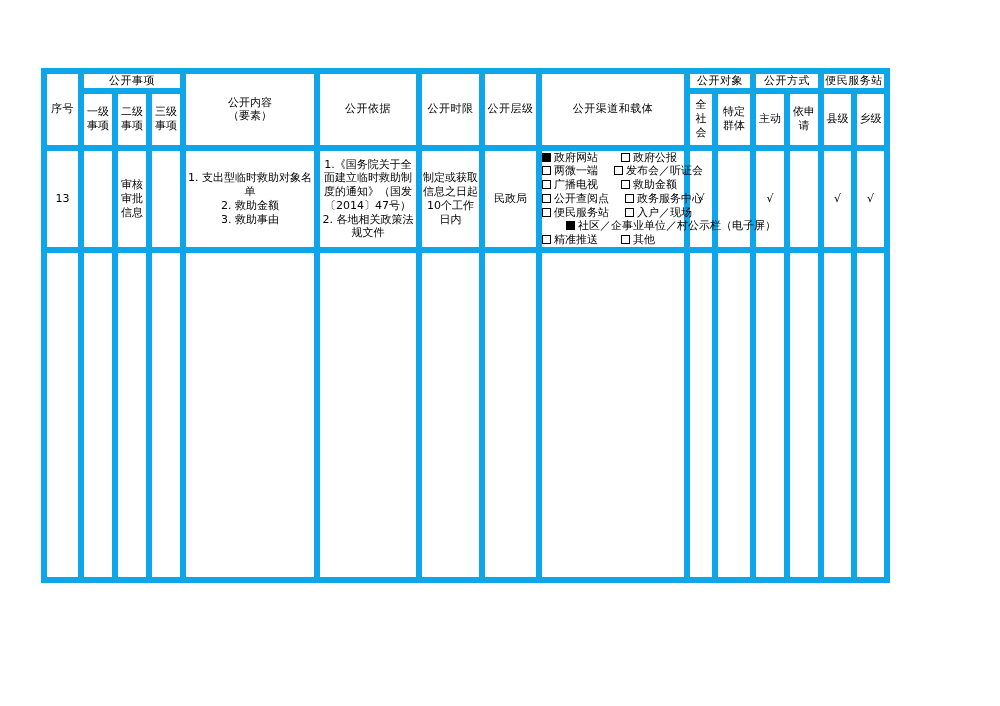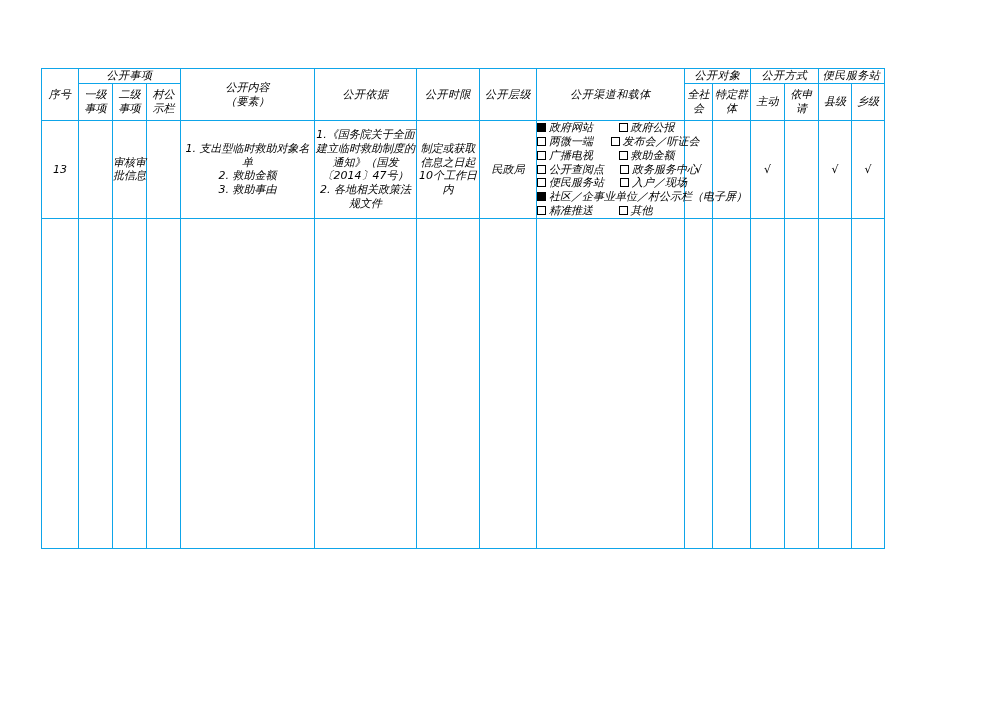--- a/index.html
+++ b/index.html
@@ -22,28 +22,27 @@
   }
   table.sheet {
     position: absolute;
     left: 41px;
     top: 68px;
     width: 810px;
     border-collapse: collapse;
     table-layout: fixed;
   }
   table.sheet td, table.sheet th {
-    border: 1px solid #0ea5e9;
+    border: 6px solid #0ea5e9;
     padding: 0;
     vertical-align: middle;
     text-align: center;
     font-weight: normal;
     font-size: 11px;
     line-height: 1.25;
-    font-style: italic;
   }
   .hdr {
     font-size: 11.5px;
     letter-spacing: 0.5px;
   }
   .hdr-two {
     font-size: 11.5px;
     line-height: 1.2;
   }
   .left {
@@ -86,20 +85,21 @@
     gap: 16px;
   }
   .chan-col {
     width: 50%;
     white-space: nowrap;
     text-align: left;
   }
   .chan-full {
     text-align: left;
     white-space: nowrap;
+    padding-left: 24px;
   }
   .box {
     display: inline-block;
     width: 7px;
     height: 7px;
     border: 1px solid #000;
     margin-right: 3px;
     vertical-align: -1px;
     background: #fff;
   }
@@ -157,21 +157,21 @@
         <td colspan="2" class="hdr">便民服务站</td>
       </tr>
       <tr>
         <td class="hdr-two">
           <span class="vert-wrap">一级事项</span>
         </td>
         <td class="hdr-two">
           <span class="vert-wrap">二级事项</span>
         </td>
         <td class="hdr-two">
-          <span class="vert-wrap">村公示栏</span>
+          <span class="vert-wrap">三级事项</span>
         </td>
         <td class="hdr-two">
           <span class="vert-wrap">全社会</span>
         </td>
         <td class="hdr-two">
           <span class="vert-wrap">特定群体</span>
         </td>
         <td class="hdr-two">
           <span class="vert-wrap">主动</span>
         </td>

